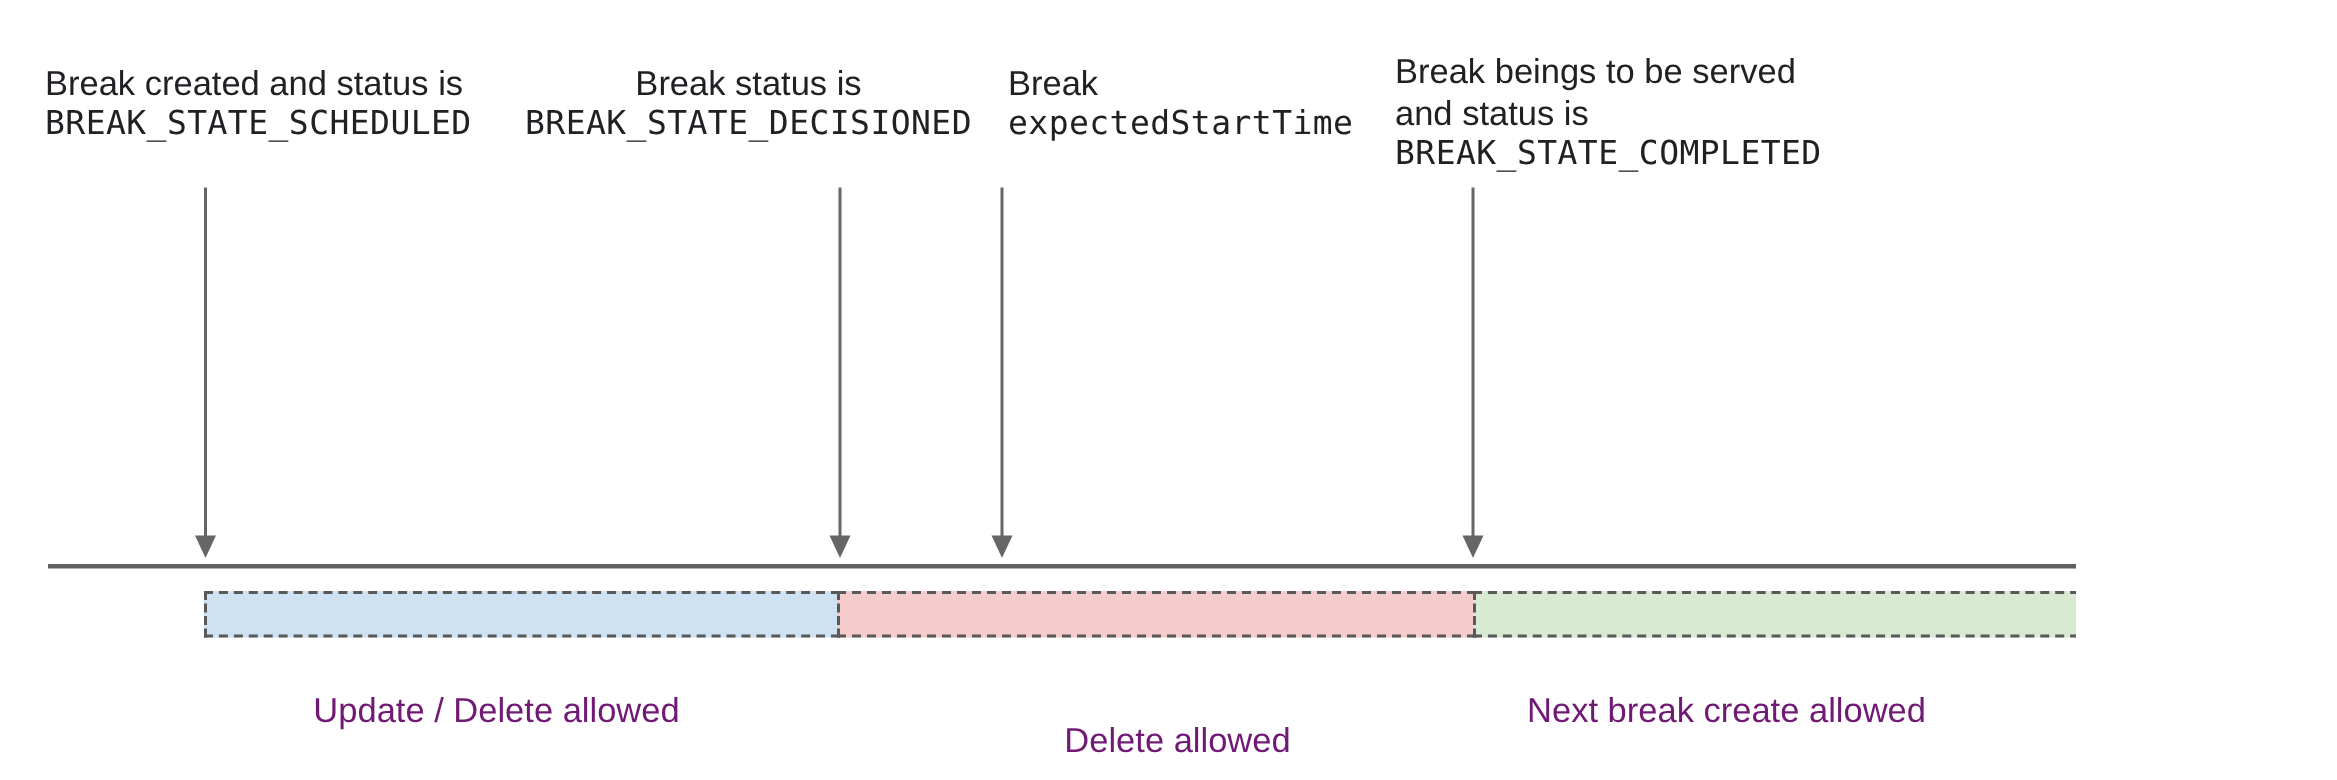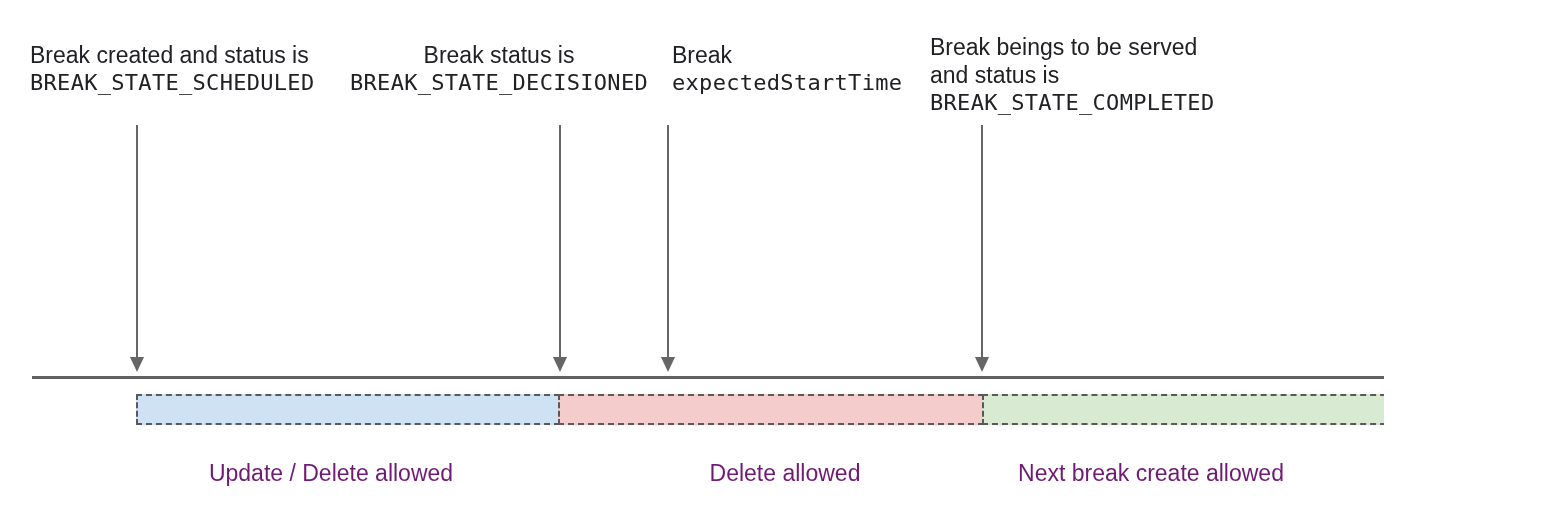--- a/index.html
+++ b/index.html
@@ -147,16 +147,16 @@
 
   <div class="timeline-line"></div>
   <div class="timeline-head"></div>
   <div class="timeline-label">time</div>
 
   <div class="bar" style="left: 136px; width: 424px; background-color: rgb(207, 226, 243);"></div>
   <div class="bar" style="left: 558px; width: 426px; background-color: rgb(244, 204, 204);"></div>
   <div class="bar" style="left: 982px; width: 424px; background-color: rgb(217, 234, 211);"></div>
 
   <div class="seg-label" style="left:331px;">Update / Delete allowed</div>
-  <div class="seg-label" style="left:785px;">Delete allowed</div>
+  <div class="seg-label" style="left:785px;margin-top:20px;">Delete allowed</div>
   <div class="seg-label" style="left:1151px;">Next break create allowed</div>
 
 </div>
 
 </body></html>

